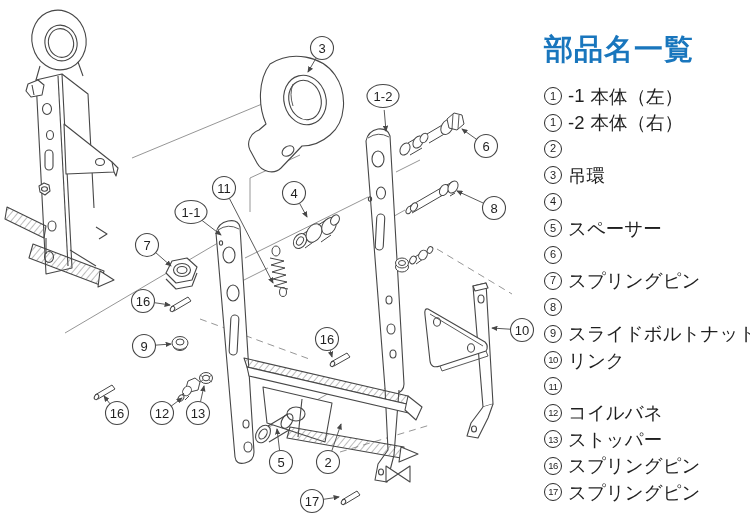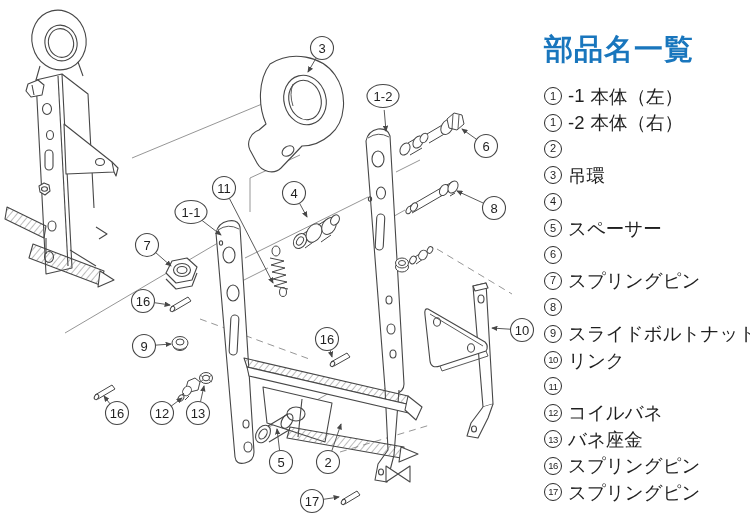--- a/index.html
+++ b/index.html
@@ -371,21 +371,21 @@
       </div>
       <div class="part-row">
         <span class="badge two">11</span>
       </div>
       <div class="part-row">
         <span class="badge two">12</span>
         <span>コイルバネ</span>
       </div>
       <div class="part-row">
         <span class="badge two">13</span>
-        <span>バネ座金</span>
+        <span>ストッパー</span>
       </div>
       <div class="part-row">
         <span class="badge two">16</span>
         <span>スプリングピン</span>
       </div>
       <div class="part-row">
         <span class="badge two">17</span>
         <span>スプリングピン</span>
       </div>
     </div>

